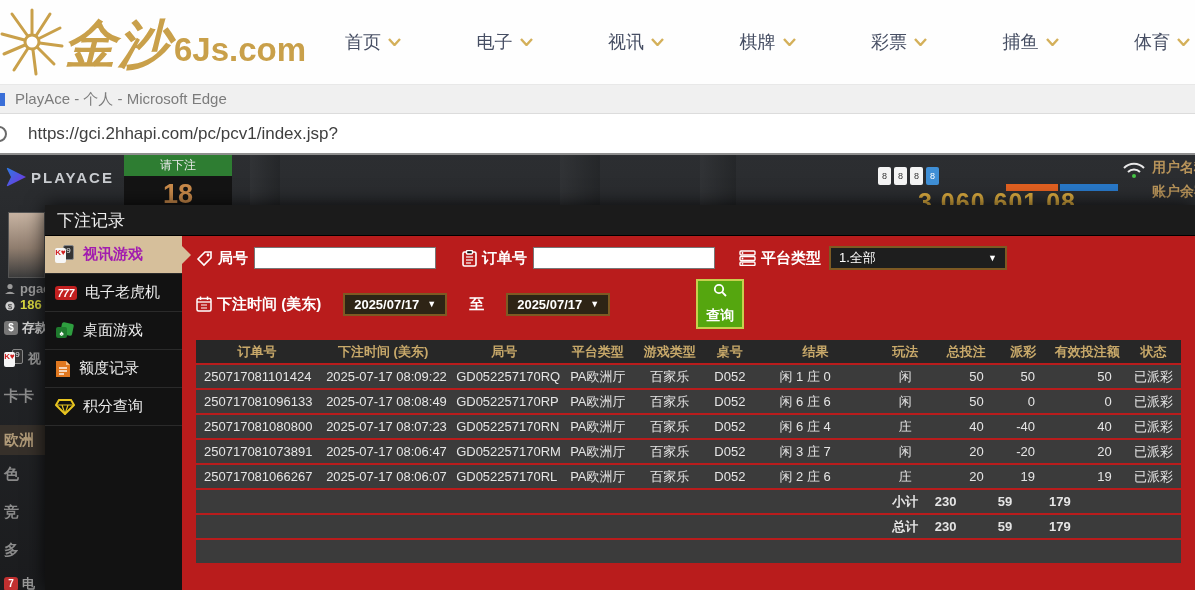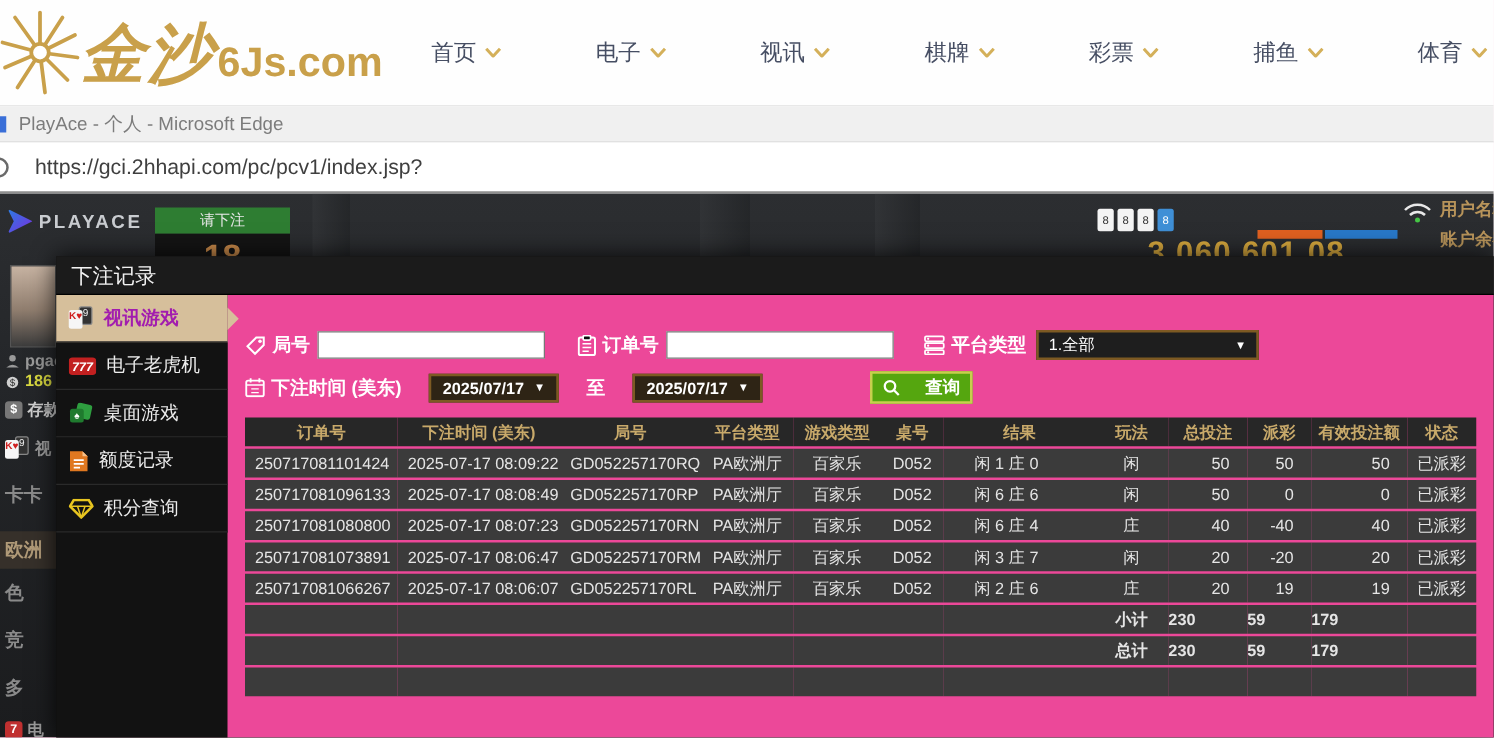--- a/index.html
+++ b/index.html
@@ -26,21 +26,21 @@
   .url-bar { position:absolute; left:0; top:114px; width:1195px; height:41px; background:#ffffff; border-bottom:2px solid #8f8f8f; display:flex; align-items:center; }
   .reload-frag { position:absolute; left:-9px; top:12px; width:16px; height:16px; border:2px solid #6a6a6a; border-radius:50%; }
   .url-text { margin-left:28px; font-size:17px; color:#3f3f3f; }
 
   
   .game-bg { position:absolute; left:0; top:155px; width:1195px; height:435px; background:linear-gradient(180deg,#2c2e31 0%,#232528 40%,#1b1c1e 100%); overflow:hidden; }
   .pillar { position:absolute; top:0; height:120px; background:linear-gradient(90deg,#35373a,#202224); opacity:.6; }
   .playace-logo { position:absolute; left:6px; top:12px; display:flex; align-items:center; gap:5px; }
   .pa-mark { width:20px; height:20px; background:linear-gradient(135deg,#2a7de1,#7a2de1); border-radius:4px; clip-path:polygon(0 0,100% 50%,0 100%,25% 50%); }
   .pa-text { color:#c9ccd0; font-weight:bold; font-size:15px; letter-spacing:2px; }
-  .bet-panel { position:absolute; left:124px; top:11px; width:108px; }
+  .bet-panel { position:absolute; left:124px; top:0; width:108px; }
   .bet-banner { background:#2e7d32; color:#e8e8e8; font-size:12px; text-align:center; padding:2px 0; }
   .bet-count { background:#141414; color:#c98a4a; font-size:27px; font-weight:bold; text-align:center; padding:3px 0 14px; }
   .cards-row { position:absolute; left:878px; top:12px; display:flex; gap:3px; }
   .mini-card { width:13px; height:18px; background:#f4f4f4; border-radius:2px; font-size:9px; color:#333; text-align:center; line-height:18px; }
   .mini-card.blue { background:#3f8fd6; color:#fff; }
   .bar-orange { position:absolute; left:1006px; top:29px; width:52px; height:7px; background:#e06020; }
   .bar-blue { position:absolute; left:1060px; top:29px; width:58px; height:7px; background:#2878c8; }
   .balance { position:absolute; left:918px; top:33px; color:#d8a93e; font-size:25px; font-weight:bold; letter-spacing:1px; }
   .wifi { position:absolute; left:1122px; top:6px; }
   .hud-labels { position:absolute; left:1152px; top:4px; display:flex; flex-direction:column; gap:6px; }
@@ -64,30 +64,30 @@
   .modal-title { color:#f2f2f2; font-size:17px; }
   .modal-body { flex:1; display:flex; min-height:0; }
   .side-menu { width:137px; background:#101010; display:flex; flex-direction:column; }
   .side-item { position:relative; height:38px; display:flex; align-items:center; gap:8px; padding-left:10px; background:#121212; border-bottom:1px solid #2a2a2a; cursor:pointer; }
   .side-item .lbl { color:#ededed; font-size:15px; }
   .side-item.sel { background:#d6bf9b; }
   .side-item.sel .lbl { color:#a21caf; font-weight:bold; }
   .sel-arrow { position:absolute; right:-9px; top:50%; transform:translateY(-50%); width:0; height:0; border-top:9px solid transparent; border-bottom:9px solid transparent; border-left:9px solid #d6bf9b; }
   .side-fill { flex:1; background:#121212; }
 
-  .content { flex:1; background:#ec4899; padding:28px 14px 0 14px; min-width:0; }
+  .content { flex:1; background:#b91c1c; padding:10px 14px 0 14px; min-width:0; }
   .filter-row { display:flex; align-items:center; margin-bottom:9px; }
   .f-label { display:flex; align-items:center; gap:5px; color:#fff; font-weight:bold; font-size:15px; white-space:nowrap; }
   .f-input { width:182px; height:22px; border:1px solid #777; background:#fff; margin-left:6px; font-size:13px; padding:0 4px; }
   .date-btn { display:inline-flex; align-items:center; gap:8px; background:#2e2415; border:2px solid #7d5a23; color:#fff; font-weight:bold; font-size:13px; padding:2px 9px; cursor:pointer; }
   .date-btn .dd { font-size:9px; }
   .to-lbl { color:#fff; font-weight:bold; font-size:15px; margin:0 22px; }
   .select-box { display:inline-flex; align-items:center; justify-content:space-between; width:178px; height:24px; background:#1e1e1e; border:2px solid #7d5a23; color:#fff; font-size:13px; padding:0 8px; margin-left:8px; cursor:pointer; }
   .select-box .dd { font-size:9px; }
-  .search-btn { display:inline-flex; align-items:center; gap:20px; background:#55a60f; border:2px solid #c7cf4e; color:#fff; font-weight:bold; font-size:14px; padding:2px 8px; cursor:pointer; margin-left:86px; }
+  .search-btn { display:inline-flex; align-items:center; gap:10px; background:#55a60f; border:2px solid #c7cf4e; color:#fff; font-weight:bold; font-size:14px; padding:2px 8px; cursor:pointer; margin-left:86px;flex-direction:column; }
 
   
   table.bets { width:100%; border-collapse:separate; border-spacing:0 2px; table-layout:fixed; margin-top:2px; }
   table.bets th { background:#272727; color:#c8a96a; font-size:13px; font-weight:bold; height:23px; text-align:center; white-space:nowrap; overflow:hidden; }
   table.bets td { background:#3b3b3b; color:#e5e5e5; font-size:13px; height:23px; white-space:nowrap; overflow:hidden; }
   td.c-left { text-align:left; padding-left:8px; }
   td.c-center, th { text-align:center; }
   td.c-center { text-align:center; }
   td.c-num { text-align:right; padding-right:14px; }
   td.c-status { text-align:center; color:#00dd33; }

